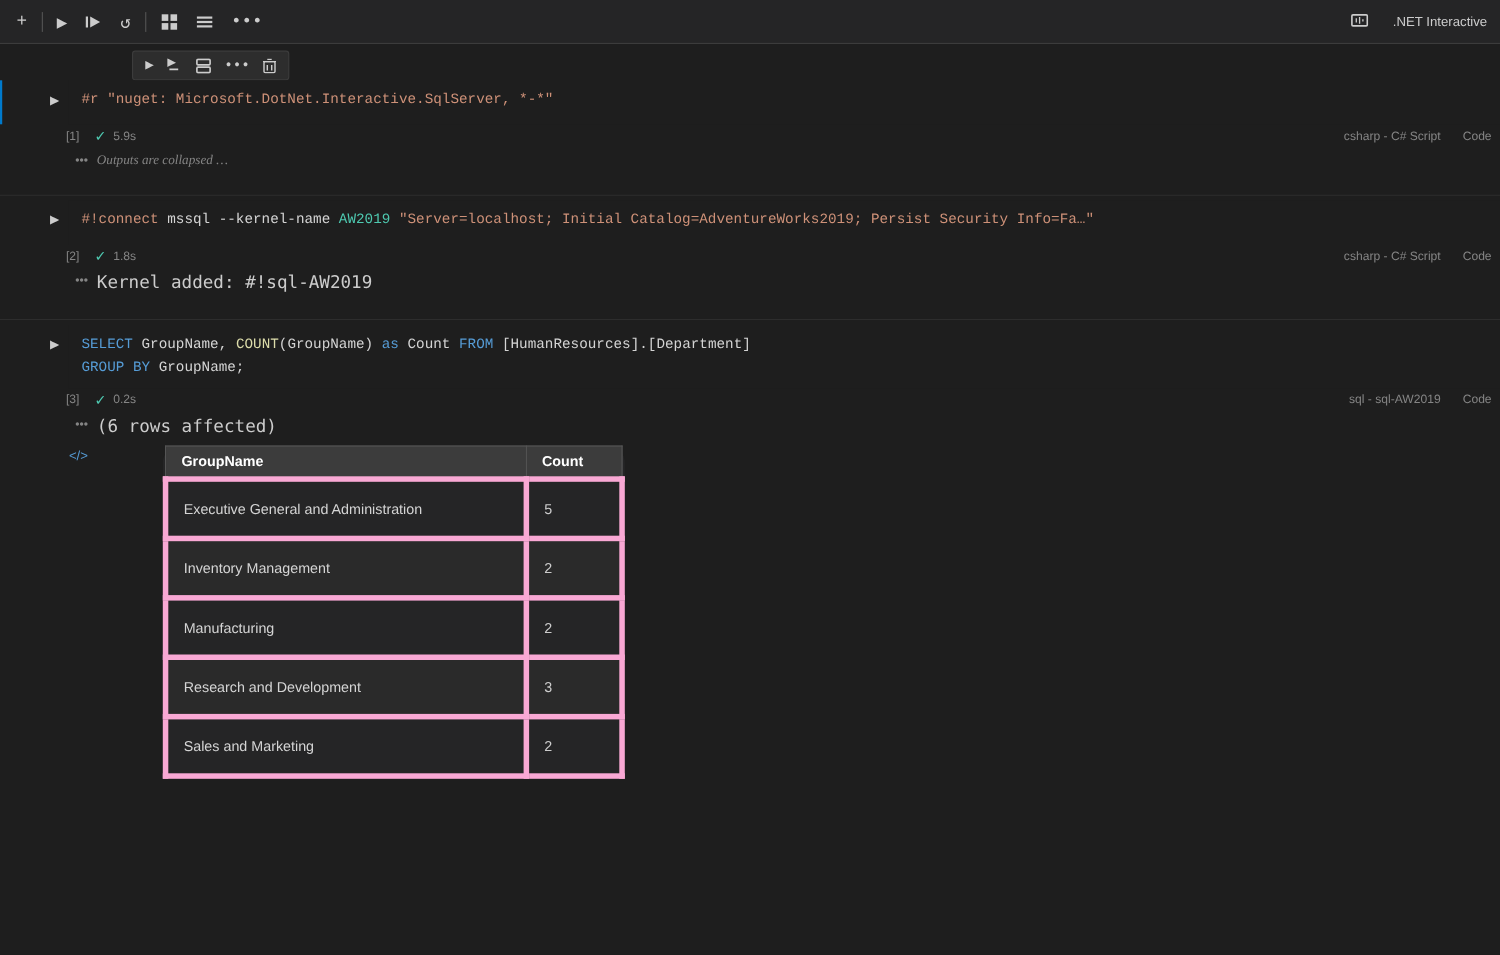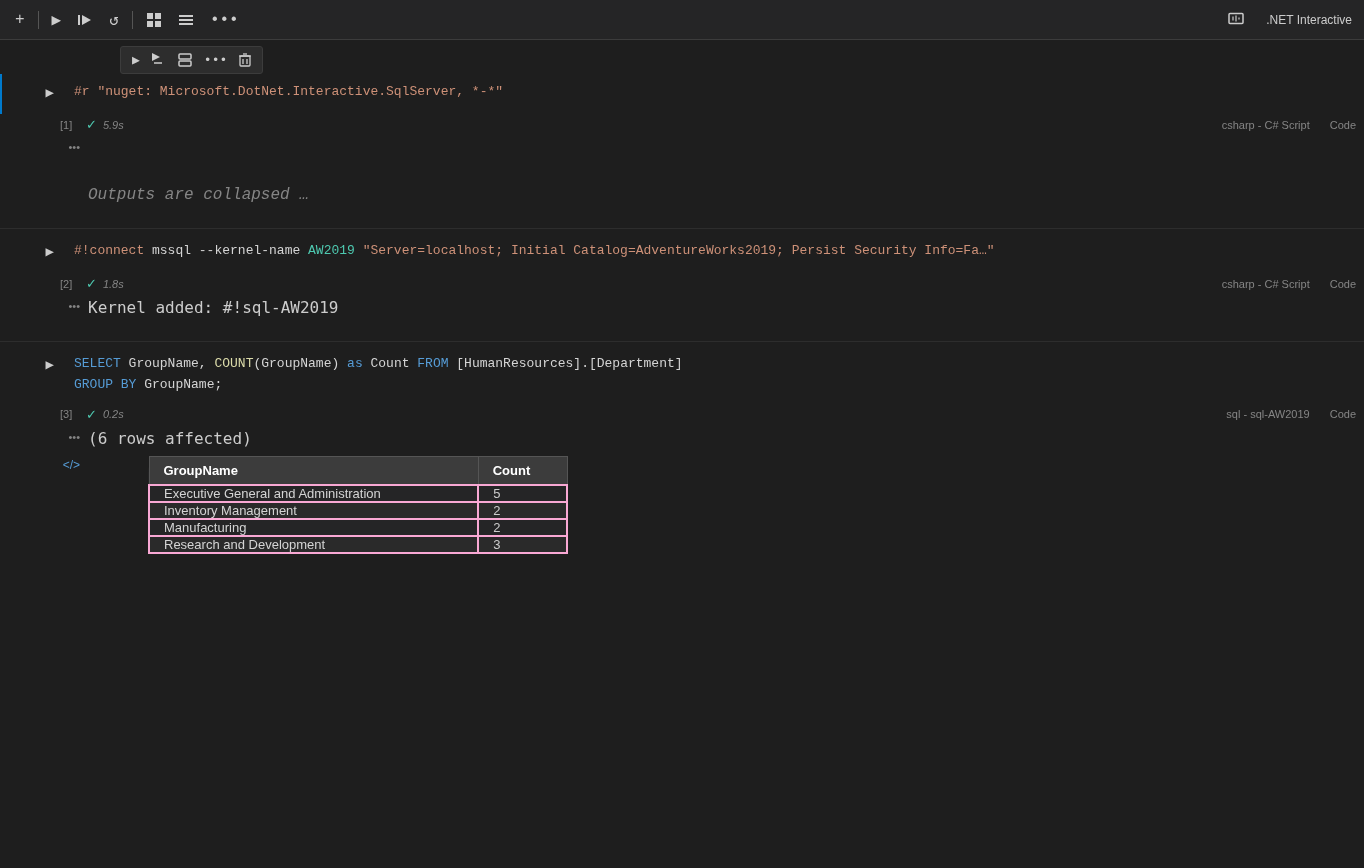--- a/index.html
+++ b/index.html
@@ -121,21 +121,21 @@
     
     .status-row {
       display: flex;
       align-items: center;
       padding: 3px 0 3px 60px;
       gap: 6px;
       font-size: 11px;
       font-family: 'Segoe UI', sans-serif;
     }
     .status-check { color: #4ec9b0; font-size: 13px; }
-    .status-time { color: #858585; font-style: italic; }
+    .status-time { color: #858585; }
     .cell-lang { color: #858585; }
     .status-right {
       margin-left: auto;
       margin-right: 8px;
       display: flex;
       gap: 20px;
       align-items: center;
     }
 
     
@@ -149,23 +149,22 @@
       color: #858585;
       font-size: 11px;
       min-width: 20px;
       text-align: right;
       padding-top: 2px;
       font-family: 'Segoe UI', sans-serif;
     }
     .output-text {
       color: #858585;
       font-style: italic;
-      font-family: Liberation Mono, monospace;
-      font-size: 16px;
-      margin-top: 47px;
+      font-family: Liberation Serif, serif;
+      font-size: 12px;
     }
     .output-plain {
       color: #cccccc;
       font-family: 'Consolas', monospace;
       font-size: 16px;
     }
 
     
     .code-line { line-height: 1.6; }
     .kw-hash { color: #ce9178; }
@@ -196,22 +195,22 @@
     }
     .data-table th {
       background: #3c3c3c;
       color: #ffffff;
       font-weight: bold;
       padding: 6px 14px;
       text-align: left;
       border: 1px solid #555;
     }
     .data-table td {
-      padding: 0 14px;
-      border: 2px solid #f9a8d4;
+      padding: 17px 14px;
+      border: 5px solid #f9a8d4;
       color: #d4d4d4;
     }
     .data-table tr:nth-child(even) td { background: #2a2a2a; }
     .data-table tr:nth-child(odd) td { background: #252526; }
     .data-table td:last-child { color: #cccccc; }
 
     
     .cell-block {
       border-top: 1px solid #2d2d2d;
       padding-top: 4px;
@@ -401,19 +400,23 @@
                 <td>2</td>
               </tr>
               <tr>
                 <td>Manufacturing</td>
                 <td>2</td>
               </tr>
               <tr>
                 <td>Research and Development</td>
                 <td>3</td>
               </tr>
+              <tr>
+                <td>Sales and Marketing</td>
+                <td>2</td>
+              </tr>
             </tbody>
         </table>
       </div>
     </div>
   </div>
 
 </div>
 
 </body></html>

